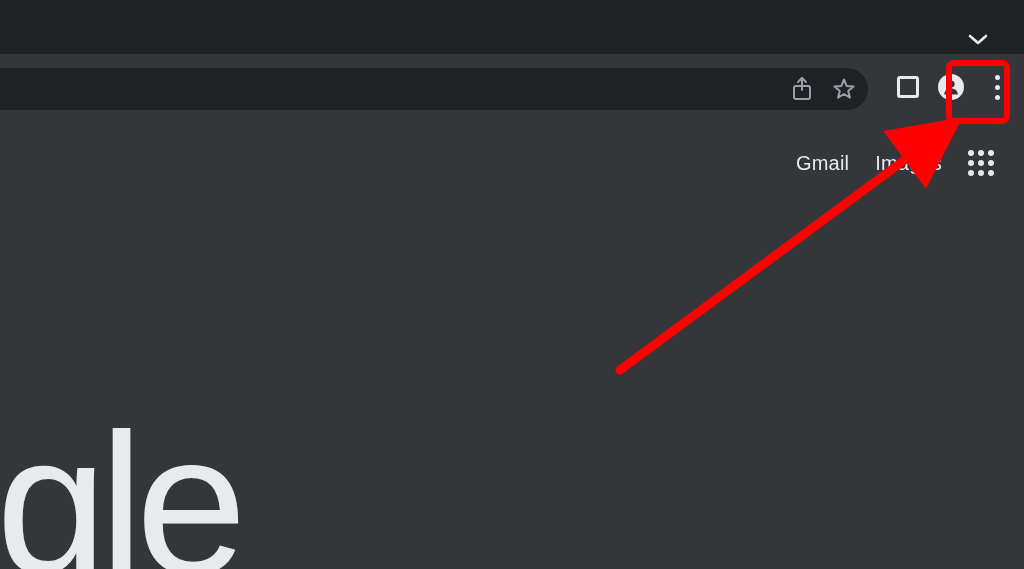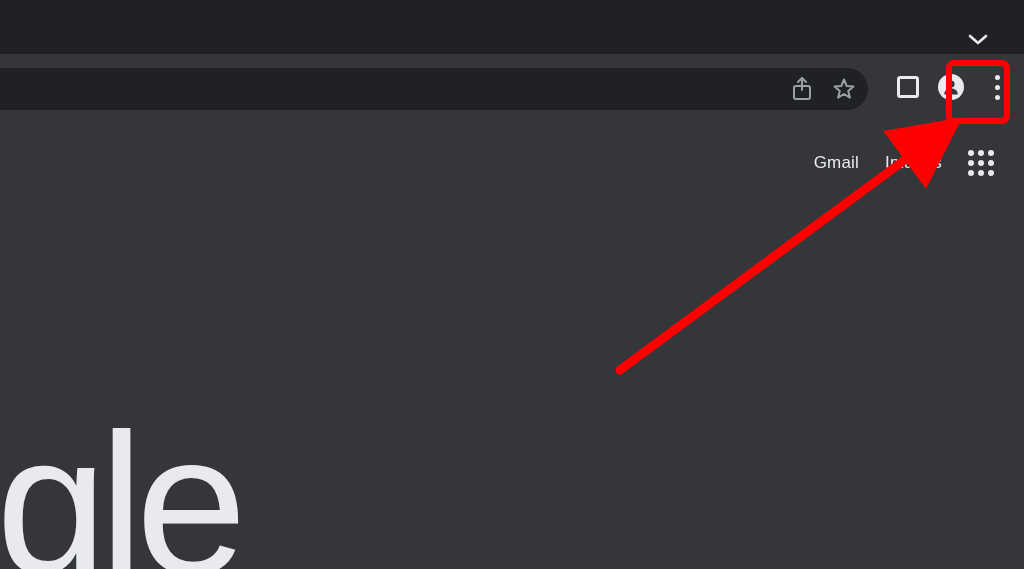--- a/index.html
+++ b/index.html
@@ -130,21 +130,21 @@
   .page-nav {
     position:absolute;
     top:30px;
     right:30px;
     display:flex;
     align-items:center;
     gap:26px;
   }
   .page-nav a {
     color:#e8eaed;
-    font-size:17px;
+    font-size:20px;
     text-decoration:none;
     cursor:pointer;
     letter-spacing:0.2px;
   }
   .apps-grid {
     width:26px;
     height:26px;
     display:grid;
     grid-template-columns:repeat(3,6px);
     grid-template-rows:repeat(3,6px);

